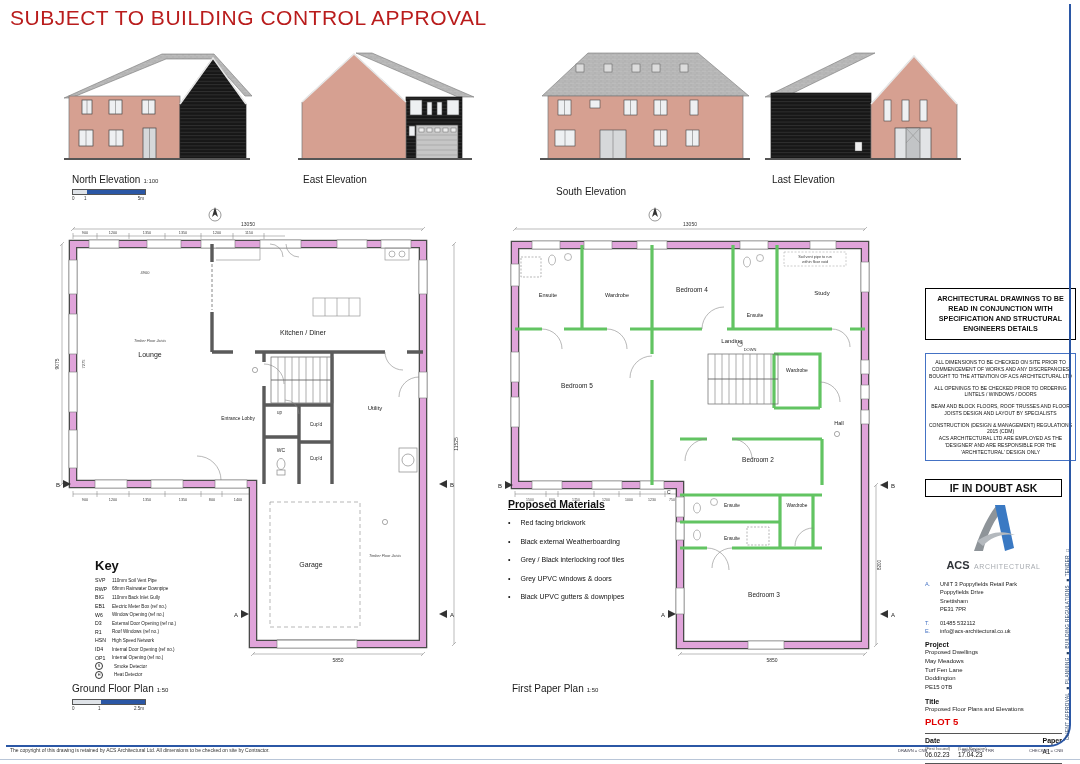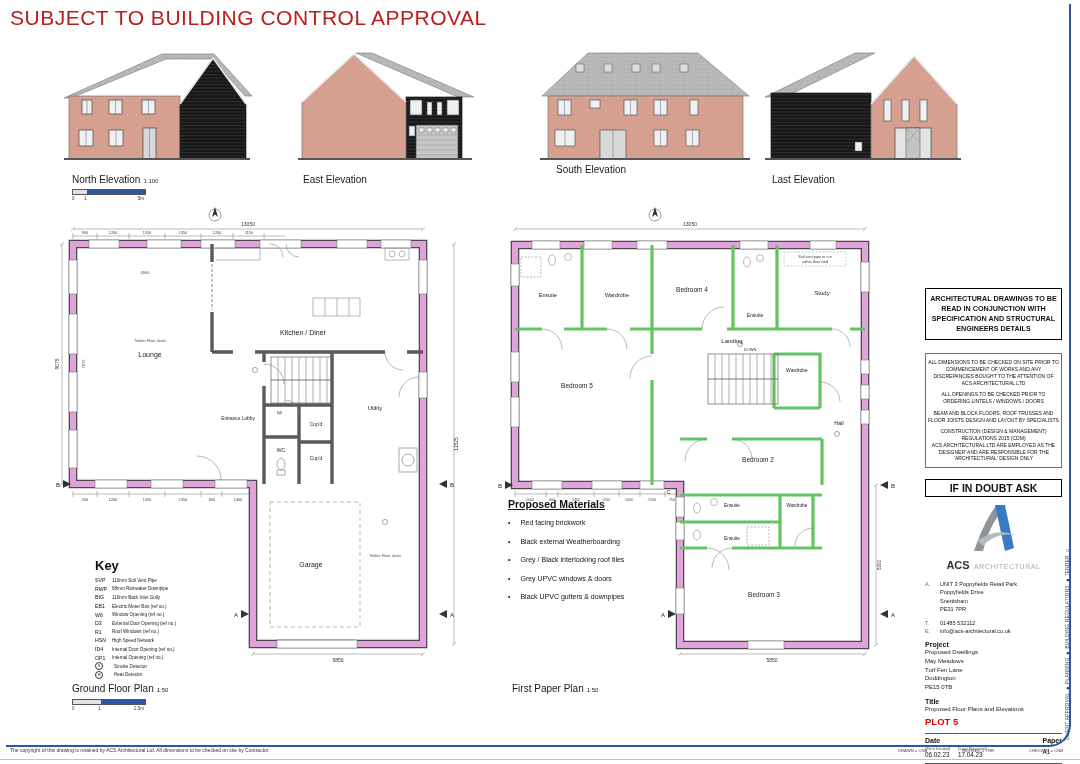--- a/index.html
+++ b/index.html
@@ -19,21 +19,21 @@
   .key{left:95px;top:510px;width:150px;}
   .key-title{font-size:13px;font-weight:700;color:#111;margin-bottom:3px;margin-top:48px;}
   .krow{display:flex;align-items:center;height:8.6px;}
   .kcode{width:17px;font-size:5.2px;color:#111;flex:none;}
   .kcirc{width:6px;height:6px;border:.6px solid #333;border-radius:50%;font-size:3.8px;display:flex;align-items:center;justify-content:center;margin-right:11px;flex:none;color:#111;}
   .kdesc{font-size:4.6px;color:#222;}
   .materials{left:508px;top:498px;width:172px;}
   .mat-title{font-size:10.5px;font-weight:700;text-decoration:underline;color:#111;margin-bottom:9px;}
   .mrow{display:flex;gap:10px;font-size:7px;color:#111;margin-bottom:11.5px;align-items:baseline;}
   .mrow .bullet{font-size:7px;}
-  .sidebar{left:925px;top:288px;width:137px;}
+  .sidebar{left:925px;top:288px;width:151px;}
   .nbox1{border:1.3px solid #000;padding:5px 2px;text-align:center;font-size:7.2px;font-weight:600;line-height:1.4;color:#111;}
   .nbox2{border:1px solid #4472c4;margin-top:13px;padding:5px 2px;text-align:center;font-size:5px;color:#111;line-height:1.35;}
   .nbox2 div{margin-bottom:5px;}
   .nbox2 div:last-child{margin-bottom:0;}
   .tblock{left:925px;top:479px;width:137px;}
   .doubt{border:1.6px solid #000;text-align:center;font-size:10.5px;font-weight:700;padding:2px 16px;color:#111;}
   .logo-wrap{display:flex;flex-direction:column;align-items:center;margin-top:6px;}
   .brand{margin-top:2px;}
   .brand .acs{font-size:11px;font-weight:700;color:#2f3338;}
   .brand .arch{font-size:7px;color:#a7abb0;letter-spacing:.6px;}
@@ -145,21 +145,21 @@
         <rect x="116" y="60" width="13" height="15"></rect>
         <rect x="152" y="60" width="8" height="15"></rect>
       <rect x="17" y="90" width="20" height="16"></rect>
         <rect x="116" y="90" width="13" height="16"></rect>
         <rect x="148" y="90" width="13" height="16"></rect>
       <rect x="62" y="90" width="26" height="29" fill="#d6d8da"></rect>
     </g>
     <path d="M26.5,60V75M92.5,60V75M122.5,60V75M27,90V106M75,90V119M122.5,90V106M154.5,90V106" stroke="#666" stroke-width=".5"></path>
     <line x1="2" y1="119" x2="212" y2="119" stroke="#555" stroke-width="2"></line>
   </svg>
-  <div class="abs elev-label" style="left:556px;top:164px"><span>South Elevation</span></div>
+  <div class="abs elev-label" style="left:556px;top:186px"><span>South Elevation</span></div>
 
   <svg class="abs" style="left:763px;top:40px" width="200" height="132">
     <polygon points="2,57 92,13 112,13 22,57" fill="url(#roof)" stroke="#777" stroke-width=".6"></polygon>
     <rect x="8" y="53" width="100" height="66" fill="url(#board)" stroke="#222" stroke-width=".7"></rect>
     <rect x="92" y="102" width="7" height="9" fill="#eeeeee" stroke="#555" stroke-width=".4"></rect>
     <polygon points="108,119 108,64 151,16 194,64 194,119" fill="url(#brick)" stroke="#777" stroke-width=".7"></polygon>
     <path d="M108,64 L151,16 L194,64" stroke="#e8e8e8" stroke-width="1.6" fill="none"></path>
     <g fill="#eef0f2" stroke="#444" stroke-width=".6">
       <rect x="121" y="60" width="7" height="21"></rect>
         <rect x="139" y="60" width="7" height="21"></rect>

